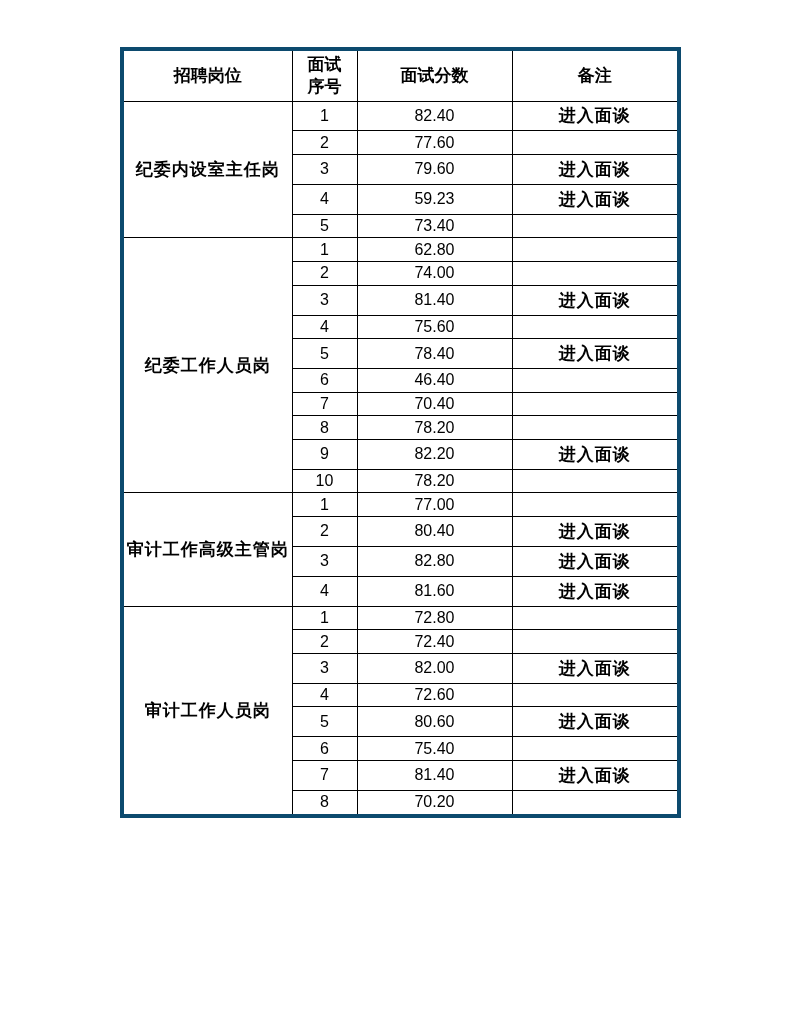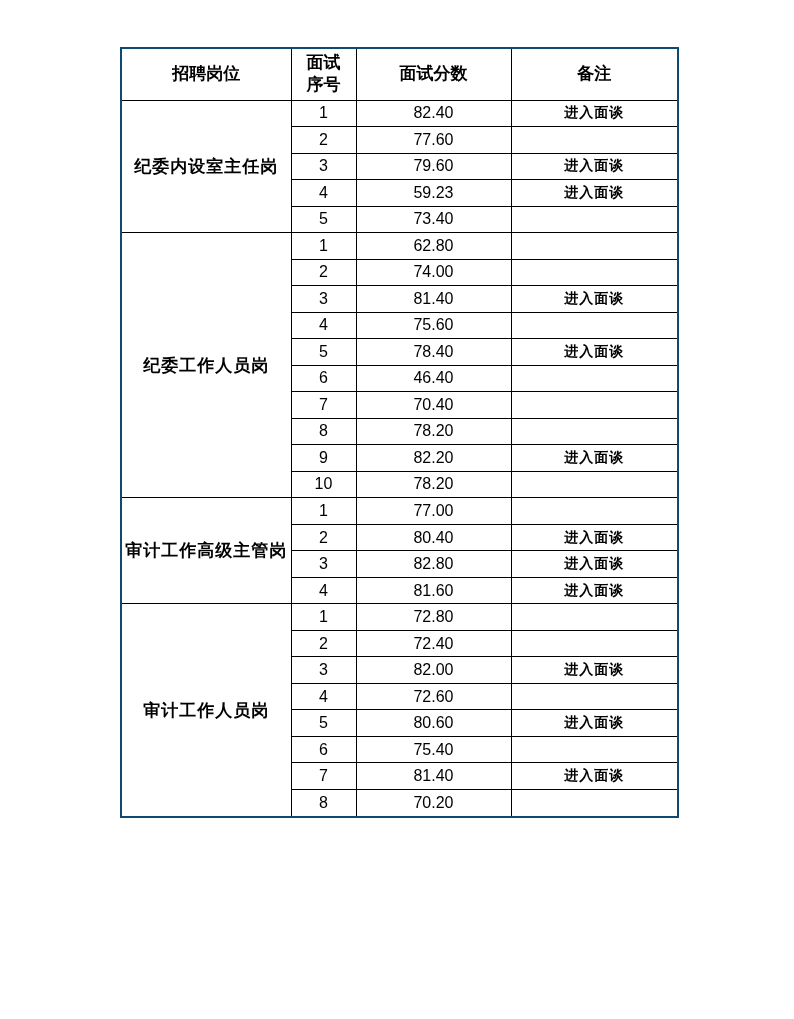--- a/index.html
+++ b/index.html
@@ -37,21 +37,21 @@
     text-indent: 2em;
     text-align: justify;
     text-align-last: justify;
   }
   .score-table {
     margin: 1px 0 0 120px;
     width: 557px;
     height: 771px;
     border-collapse: collapse;
     table-layout: fixed;
-    border: 2px solid #0c4a6e;
+    border: 4px solid #0c4a6e;
     font-family: "Liberation Sans", "DejaVu Sans", sans-serif;
     text-align: center;
   }
   .score-table th,
   .score-table td {
     border: 1px solid #000000;
     padding: 0;
     vertical-align: middle;
   }
   .score-table thead tr {
@@ -66,21 +66,21 @@
   td.pos {
     font-size: 17px;
     font-weight: 700;
     letter-spacing: 1px;
   }
   td.seq, td.score {
     font-size: 16px;
     font-weight: 400;
   }
   td.remark {
-    font-size: 14px;
+    font-size: 17px;
     font-weight: 600;
     letter-spacing: 1px;
   }
 </style>
 </head>
 <body>
 
 <div class="page">
 
 

